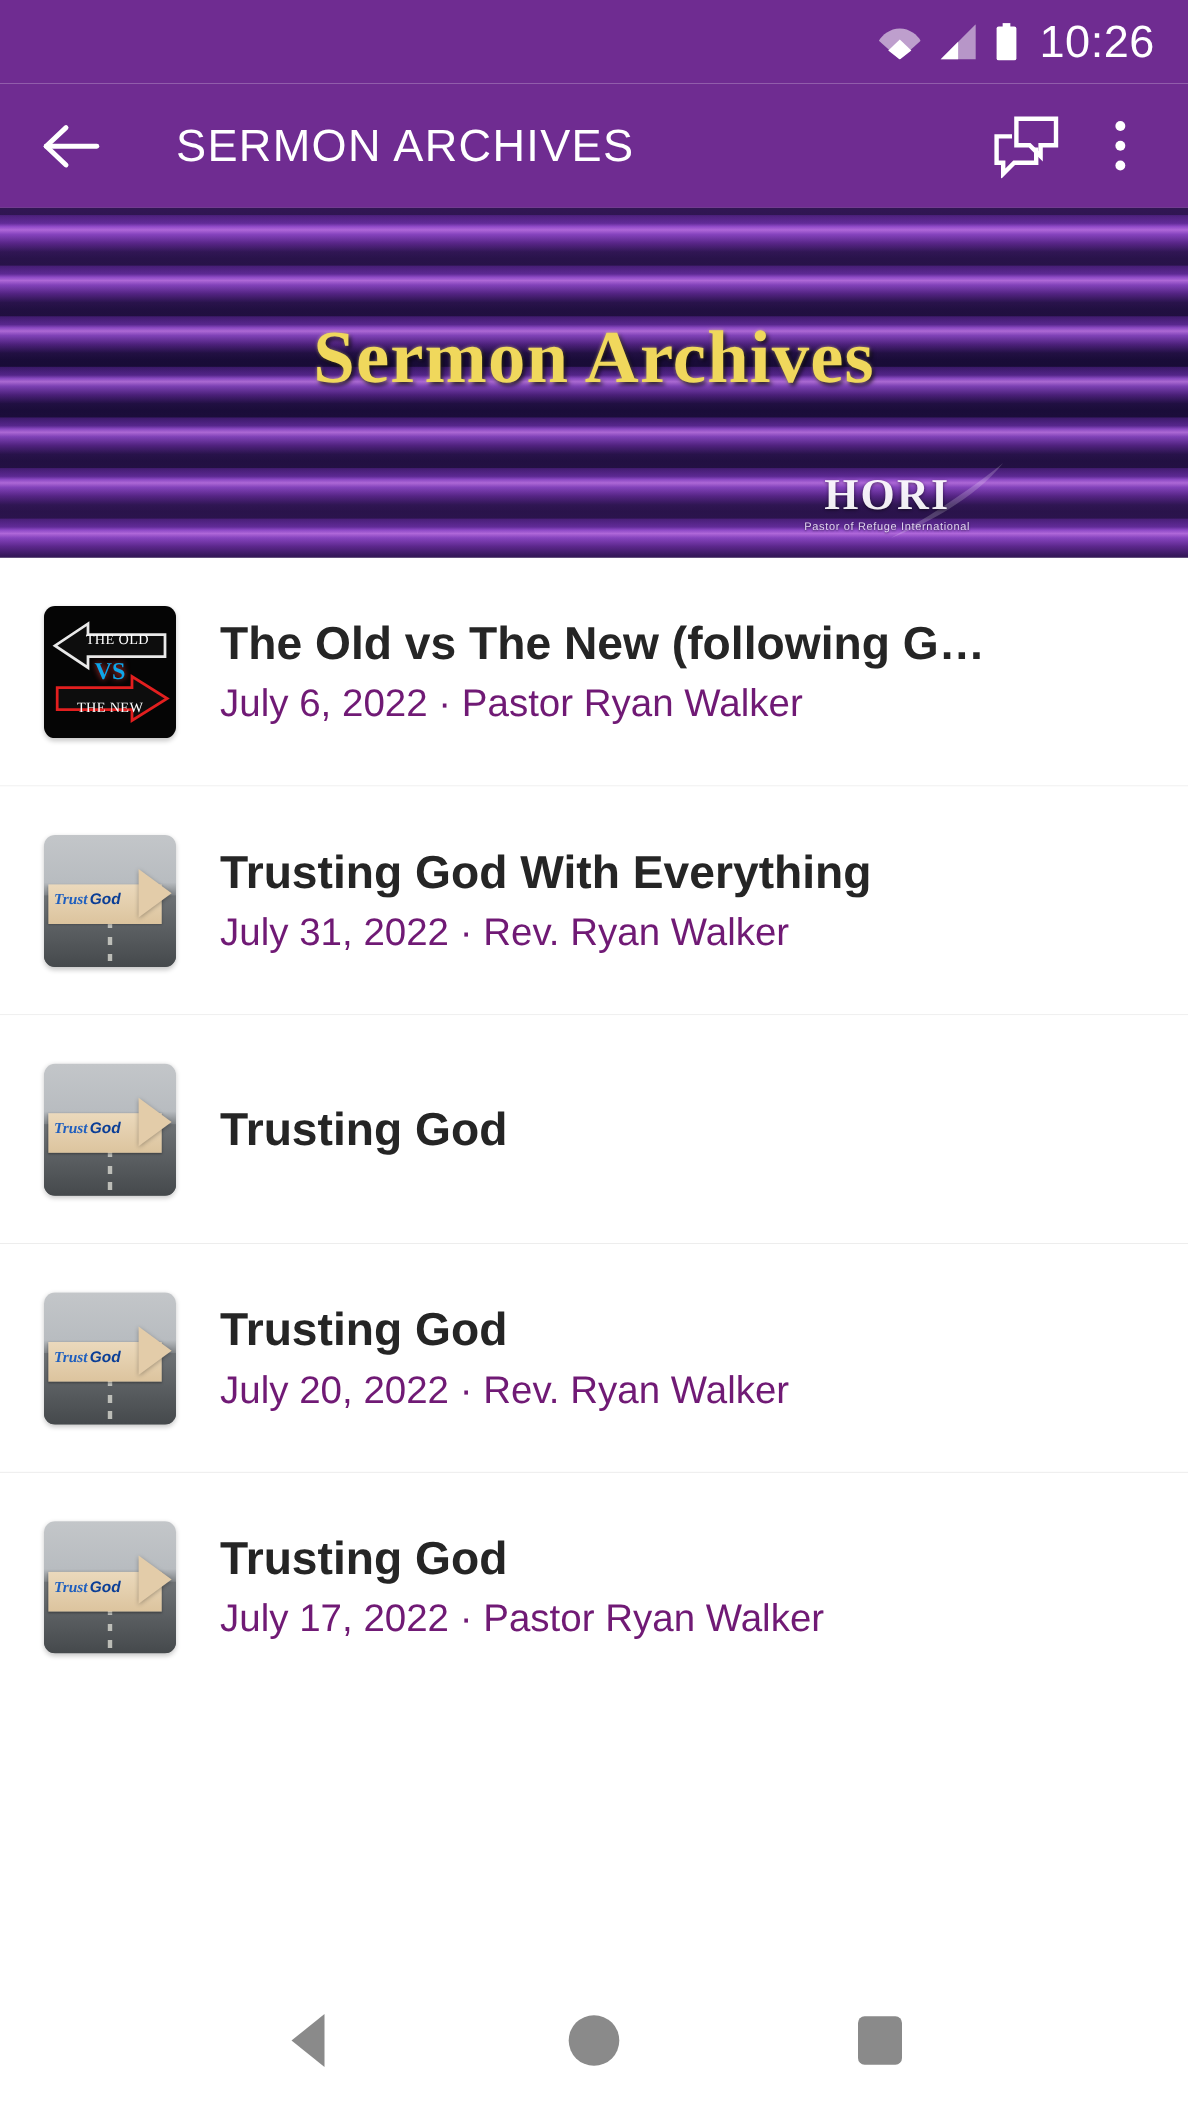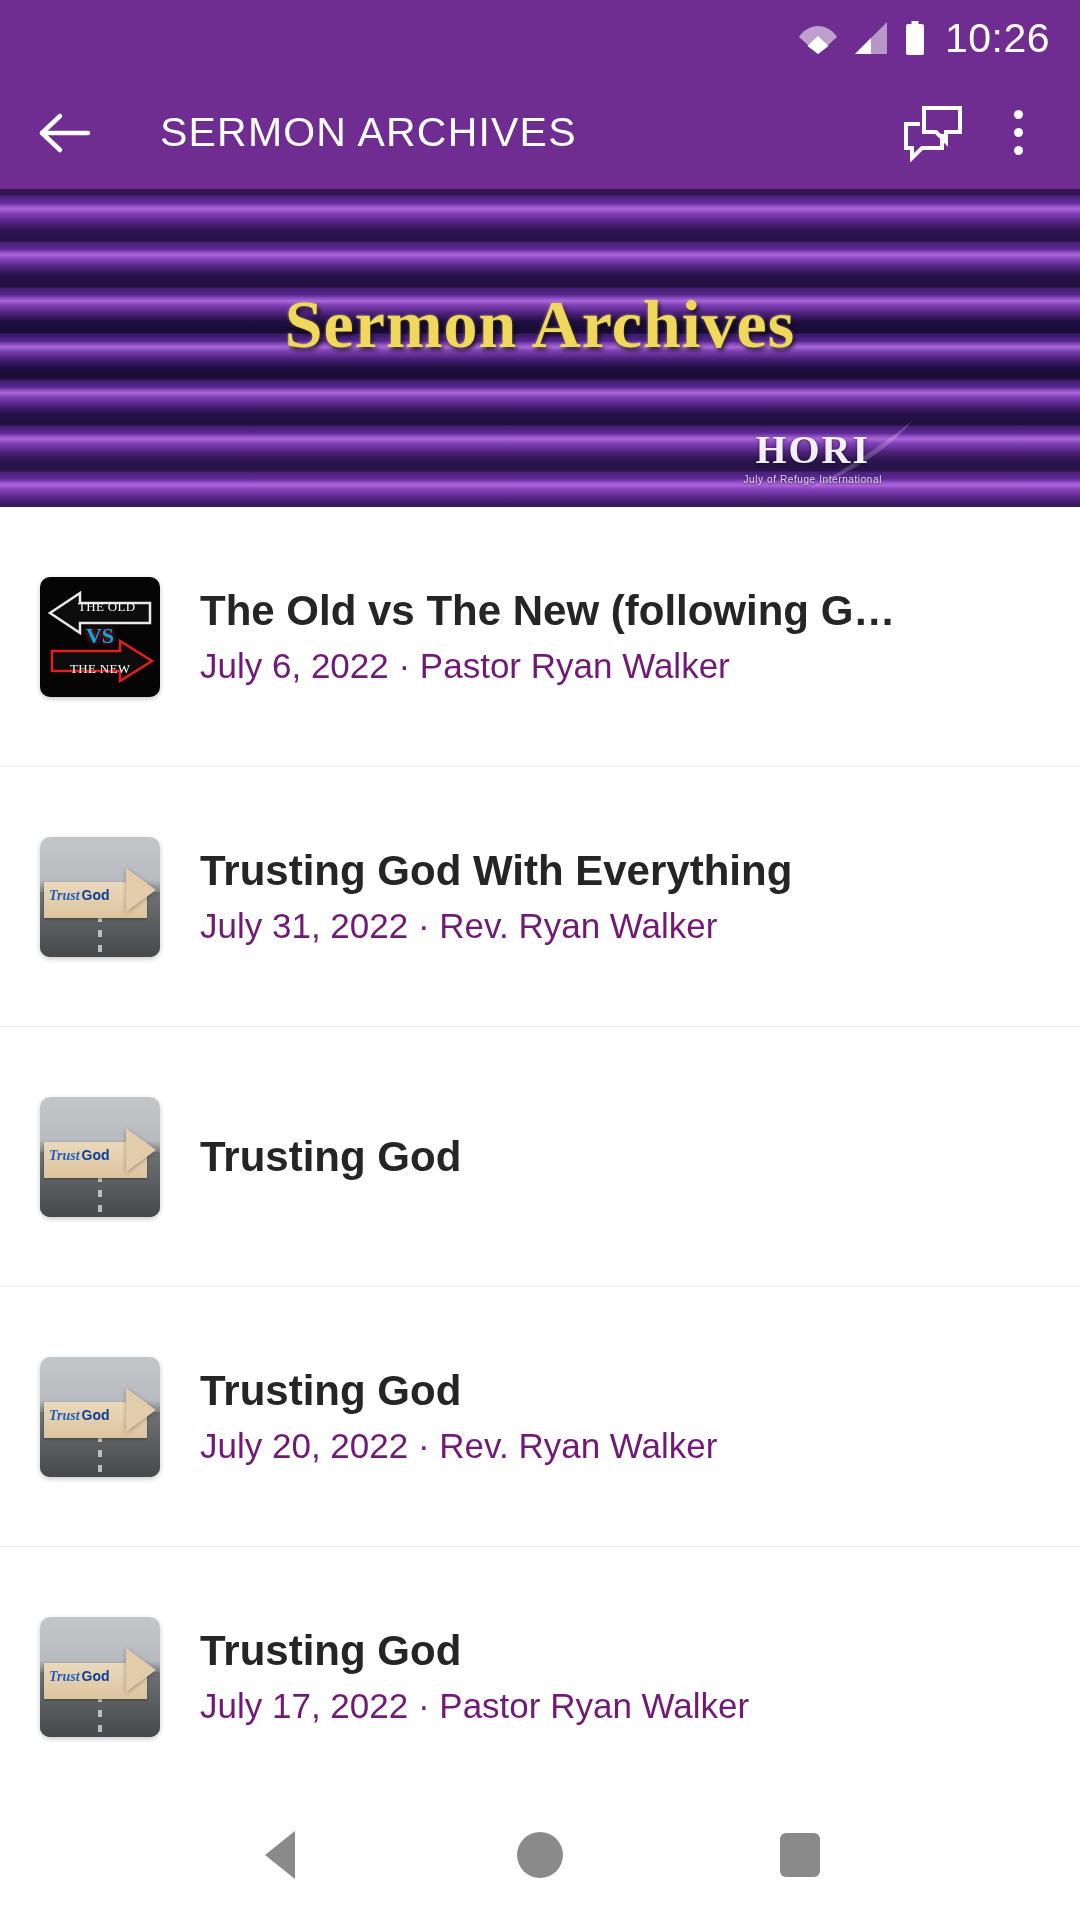--- a/index.html
+++ b/index.html
@@ -86,21 +86,21 @@
   }
   .wm-swoosh{
     position:absolute; right:160px; bottom:10px; width:120px; height:78px;
     z-index:2; opacity:.55;
   }
 
   
   .list{ background:#fff; }
   .row{
     display:flex; align-items:center;
-    height:260px; padding:0 0 0 40px;
+    height:208px; padding:0 0 0 40px;
     border-bottom:1px solid #EDEDED;
     background:#fff;
   }
   .row:last-child{ border-bottom:none; }
   .thumb{
     width:120px; height:120px; flex:0 0 auto; border-radius:10px;
     overflow:hidden; position:relative;
     box-shadow:0 2px 5px rgba(0,0,0,.22);
     background:#000;
   }
@@ -151,21 +151,21 @@
     position:absolute; left:72%; top:26%; width:0; height:0;
     border-top:22px solid transparent; border-bottom:22px solid transparent;
     border-left:30px solid #E3CCA9;
     filter:drop-shadow(0 1px 2px rgba(0,0,0,.3));
   }
   .th-trust .txt{
     position:absolute; left:9px; top:43%; font-size:14px; line-height:1;
     white-space:nowrap; z-index:4;
   }
   .th-trust .t1{ font-family:"Liberation Serif", serif; font-style:italic; color:#1F5FBF; font-weight:700; }
-  .th-trust .t2{ font-family:"Liberation Sans", sans-serif; color:#0B3E96; font-weight:700; margin-left:2px; }
+  .th-trust .t2{ font-family:"Liberation Sans", sans-serif; color:#0B3E96; font-weight:700; margin-left:2px;font-style:italic; }
 
   
   .nav-bar{
     position:absolute; left:0; bottom:0; width:1080px; height:130px;
     background:#ffffff; display:flex; align-items:center; justify-content:space-around;
     padding:0 150px;
   }
   .nav-btn{ display:flex; align-items:center; justify-content:center; width:120px; height:120px; }
   .nav-back{ width:0;height:0; border-top:24px solid transparent; border-bottom:24px solid transparent; border-right:30px solid #8A8A8A; }
   .nav-home{ width:46px; height:46px; border-radius:50%; background:#8A8A8A; }
@@ -229,21 +229,21 @@
     </div>
   </div>
 
   <div class="banner">
     <div class="banner-title">Sermon Archives</div>
     <svg class="wm-swoosh" viewBox="0 0 120 78">
       <path d="M112 2 C92 18, 60 42, 10 70 C46 56, 88 32, 112 2 Z" fill="#ffffff" opacity="0.35"></path>
     </svg>
     <div class="banner-watermark">
       <div class="wm-main">HORI</div>
-      <div class="wm-sub">July of Refuge International</div>
+      <div class="wm-sub">Pastor of Refuge International</div>
     </div>
   </div>
 
   <div class="list">
 
     <div class="row">
       <div class="thumb th-oldnew">
         <svg class="arr" style="left:6px;top:12px;" width="108" height="48" viewBox="0 0 108 48">
           <path d="M34 4 L34 14 L104 14 L104 34 L34 34 L34 44 L4 24 Z" fill="#0d0d0d" stroke="#e9e9e9" stroke-width="2.5"></path>
         </svg>

